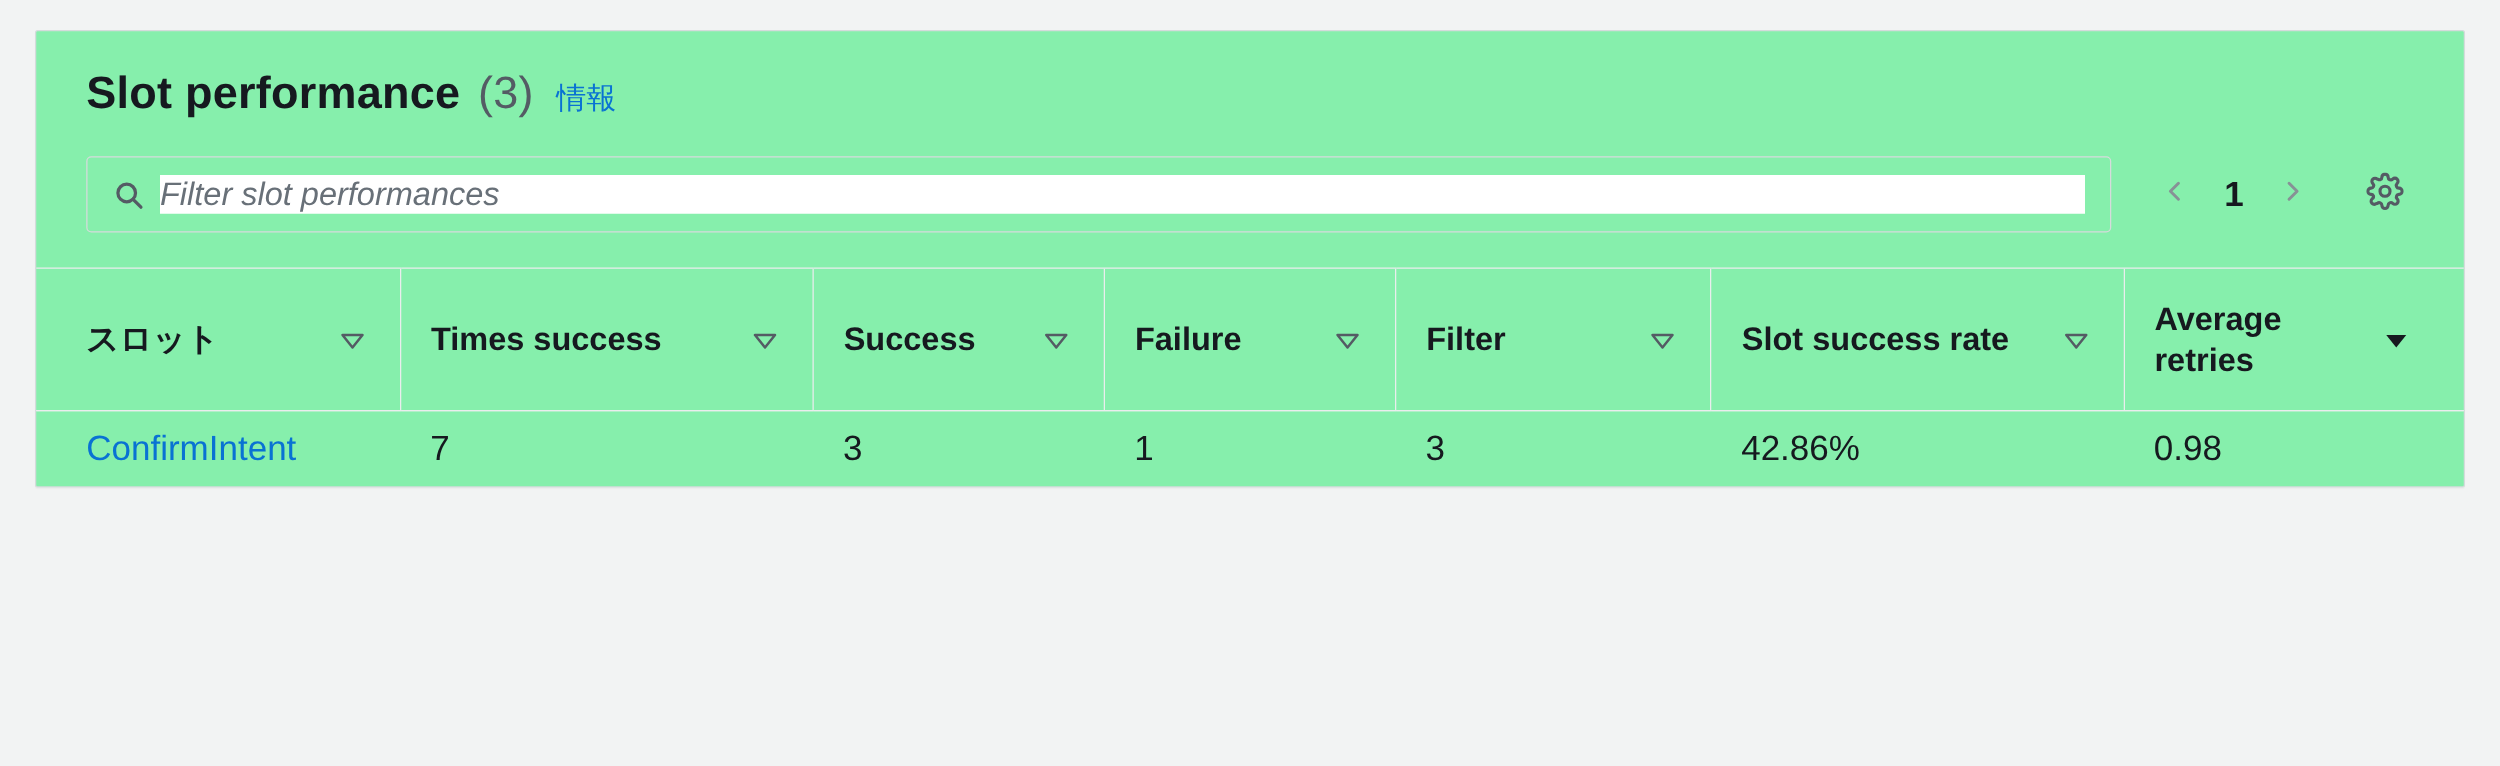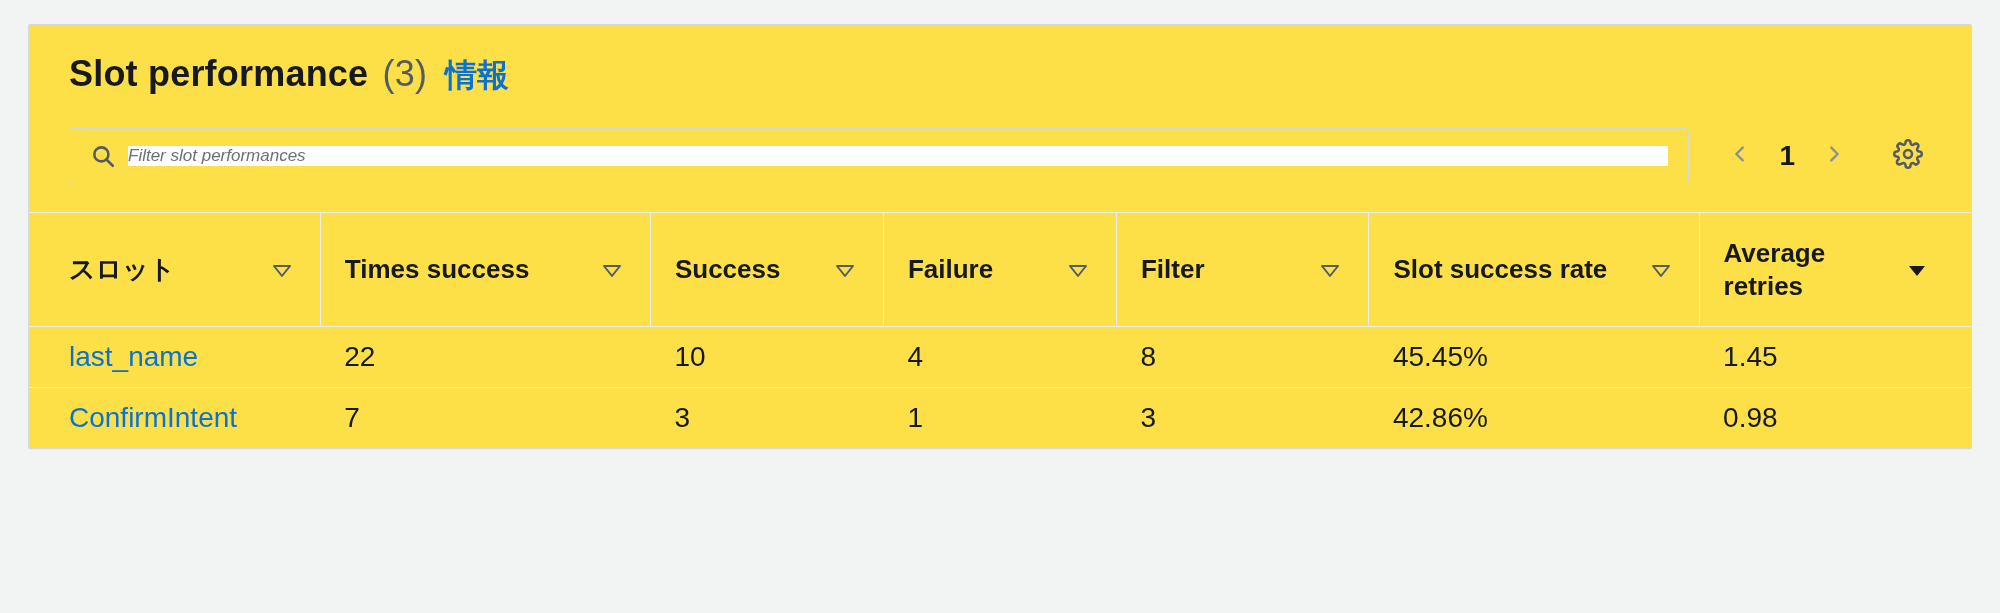--- a/index.html
+++ b/index.html
@@ -15,21 +15,21 @@
   body{
     background:var(--bg);
     font-family:"Amazon Ember","Helvetica Neue",Arial,Helvetica,sans-serif;
     color:var(--text);
     width:2000px;
   }
   .page{
     padding:24px 28px 34px 28px;
   }
   .panel{
-    background:#fde047;
+    background:#86efac;
     border:1px solid var(--border);
     border-radius:2px;
     box-shadow:0 1px 1px rgba(0,0,0,0.03);
   }
   .panel-header{
     padding:28px 40px 10px 40px;
   }
   .title-row{
     display:flex;
     align-items:baseline;
@@ -41,23 +41,23 @@
     color:var(--text);
     letter-spacing:.2px;
   }
   .count{
     font-size:36px;
     font-weight:400;
     color:var(--muted);
     margin-left:4px;
   }
   .info-link{
-    font-size:32px;
+    font-size:24px;
     color:var(--link);
-    font-weight:700;
+    font-weight:400;
     cursor:pointer;
   }
   .toolbar{
     display:flex;
     align-items:center;
     gap:24px;
     padding:20px 40px 28px 40px;
   }
   .search{
     flex:1 1 auto;
@@ -68,21 +68,21 @@
     border-radius:4px;
     padding:14px 20px;
     font-size:26px;
     color:var(--text);
     min-width:0;
   }
   .search input{
     flex:1;
     border:0;
     outline:0;
-    font-size:17px;
+    font-size:26px;
     padding:0;
     color:var(--text);
   }
   .search input::placeholder{
     color:var(--placeholder);
     font-style:italic;
   }
   .search .icon{color:var(--muted);display:flex;}
   .pager{
     display:flex;
@@ -310,29 +310,20 @@
                       <polygon points="2,2 18,2 10,12" fill="currentColor"></polygon>
                     </svg>
                 </span>
               </span>
             </div>
           </th>
         </tr>
       </thead>
       <tbody>
         <tr>
-          <td class="link">last_name</td>
-          <td>22</td>
-          <td>10</td>
-          <td>4</td>
-          <td>8</td>
-          <td>45.45%</td>
-          <td>1.45</td>
-        </tr>
-        <tr>
           <td class="link">ConfirmIntent</td>
           <td>7</td>
           <td>3</td>
           <td>1</td>
           <td>3</td>
           <td>42.86%</td>
           <td>0.98</td>
         </tr>
       </tbody>
     </table>

